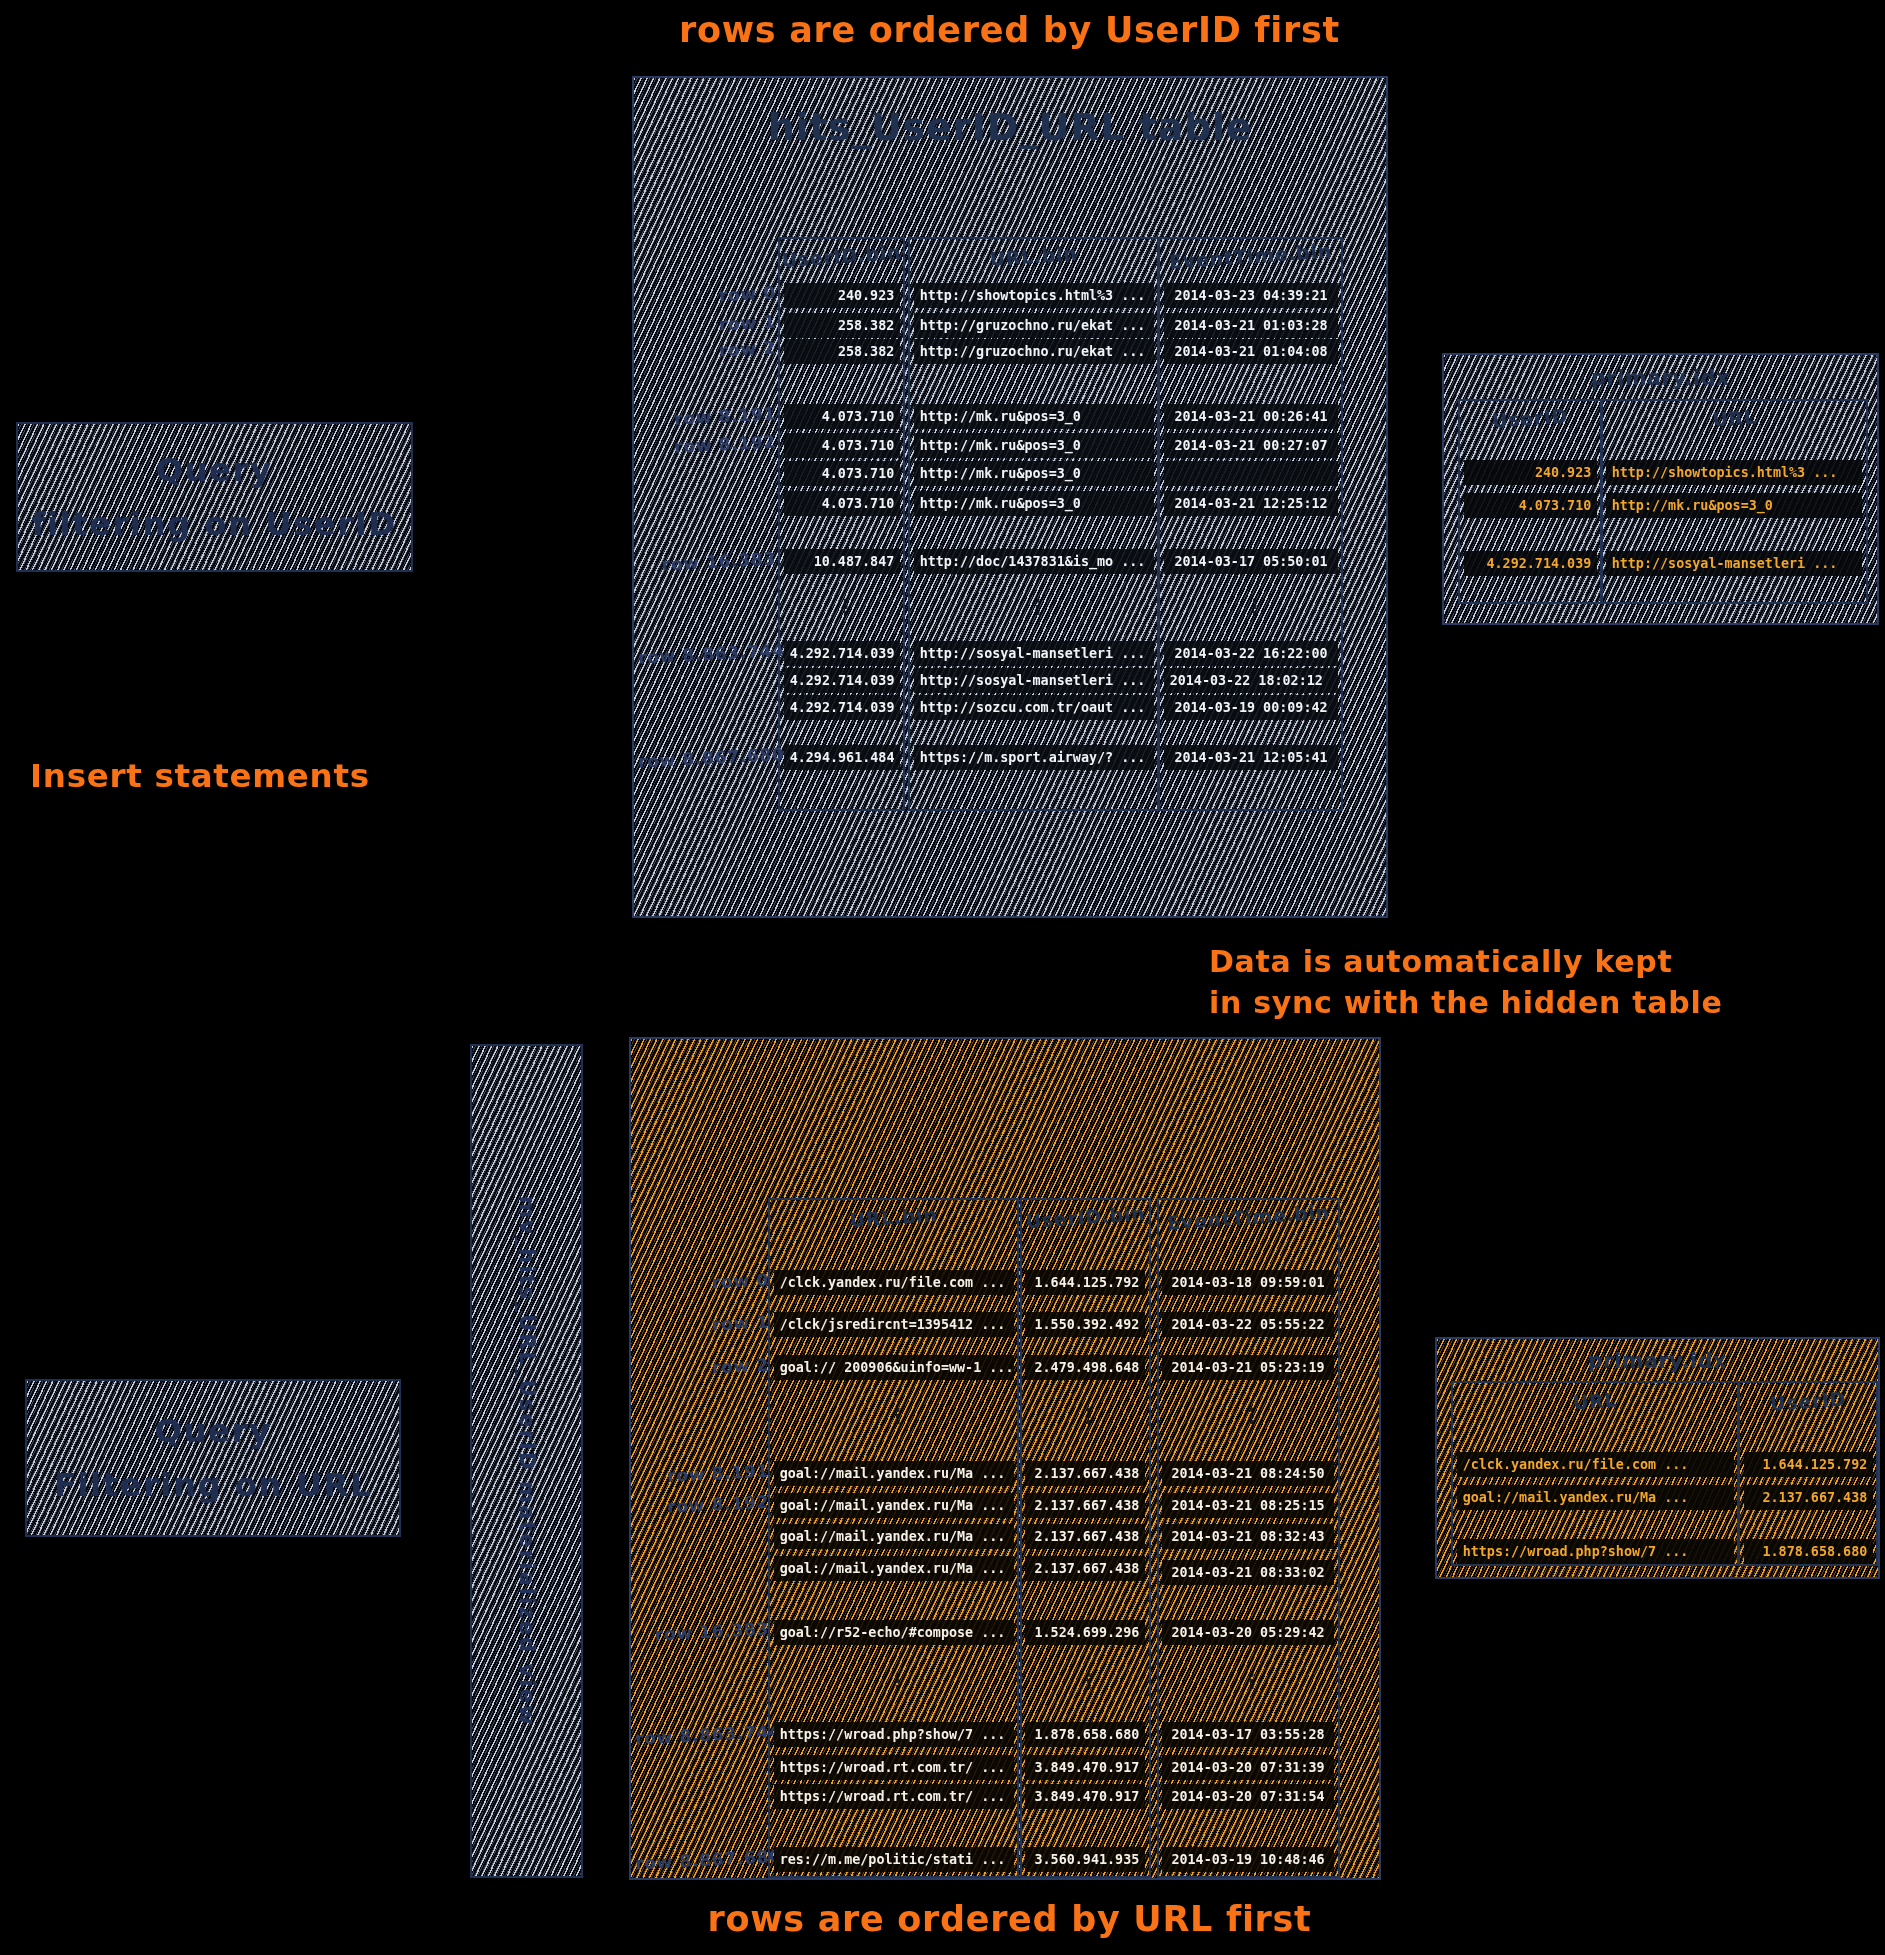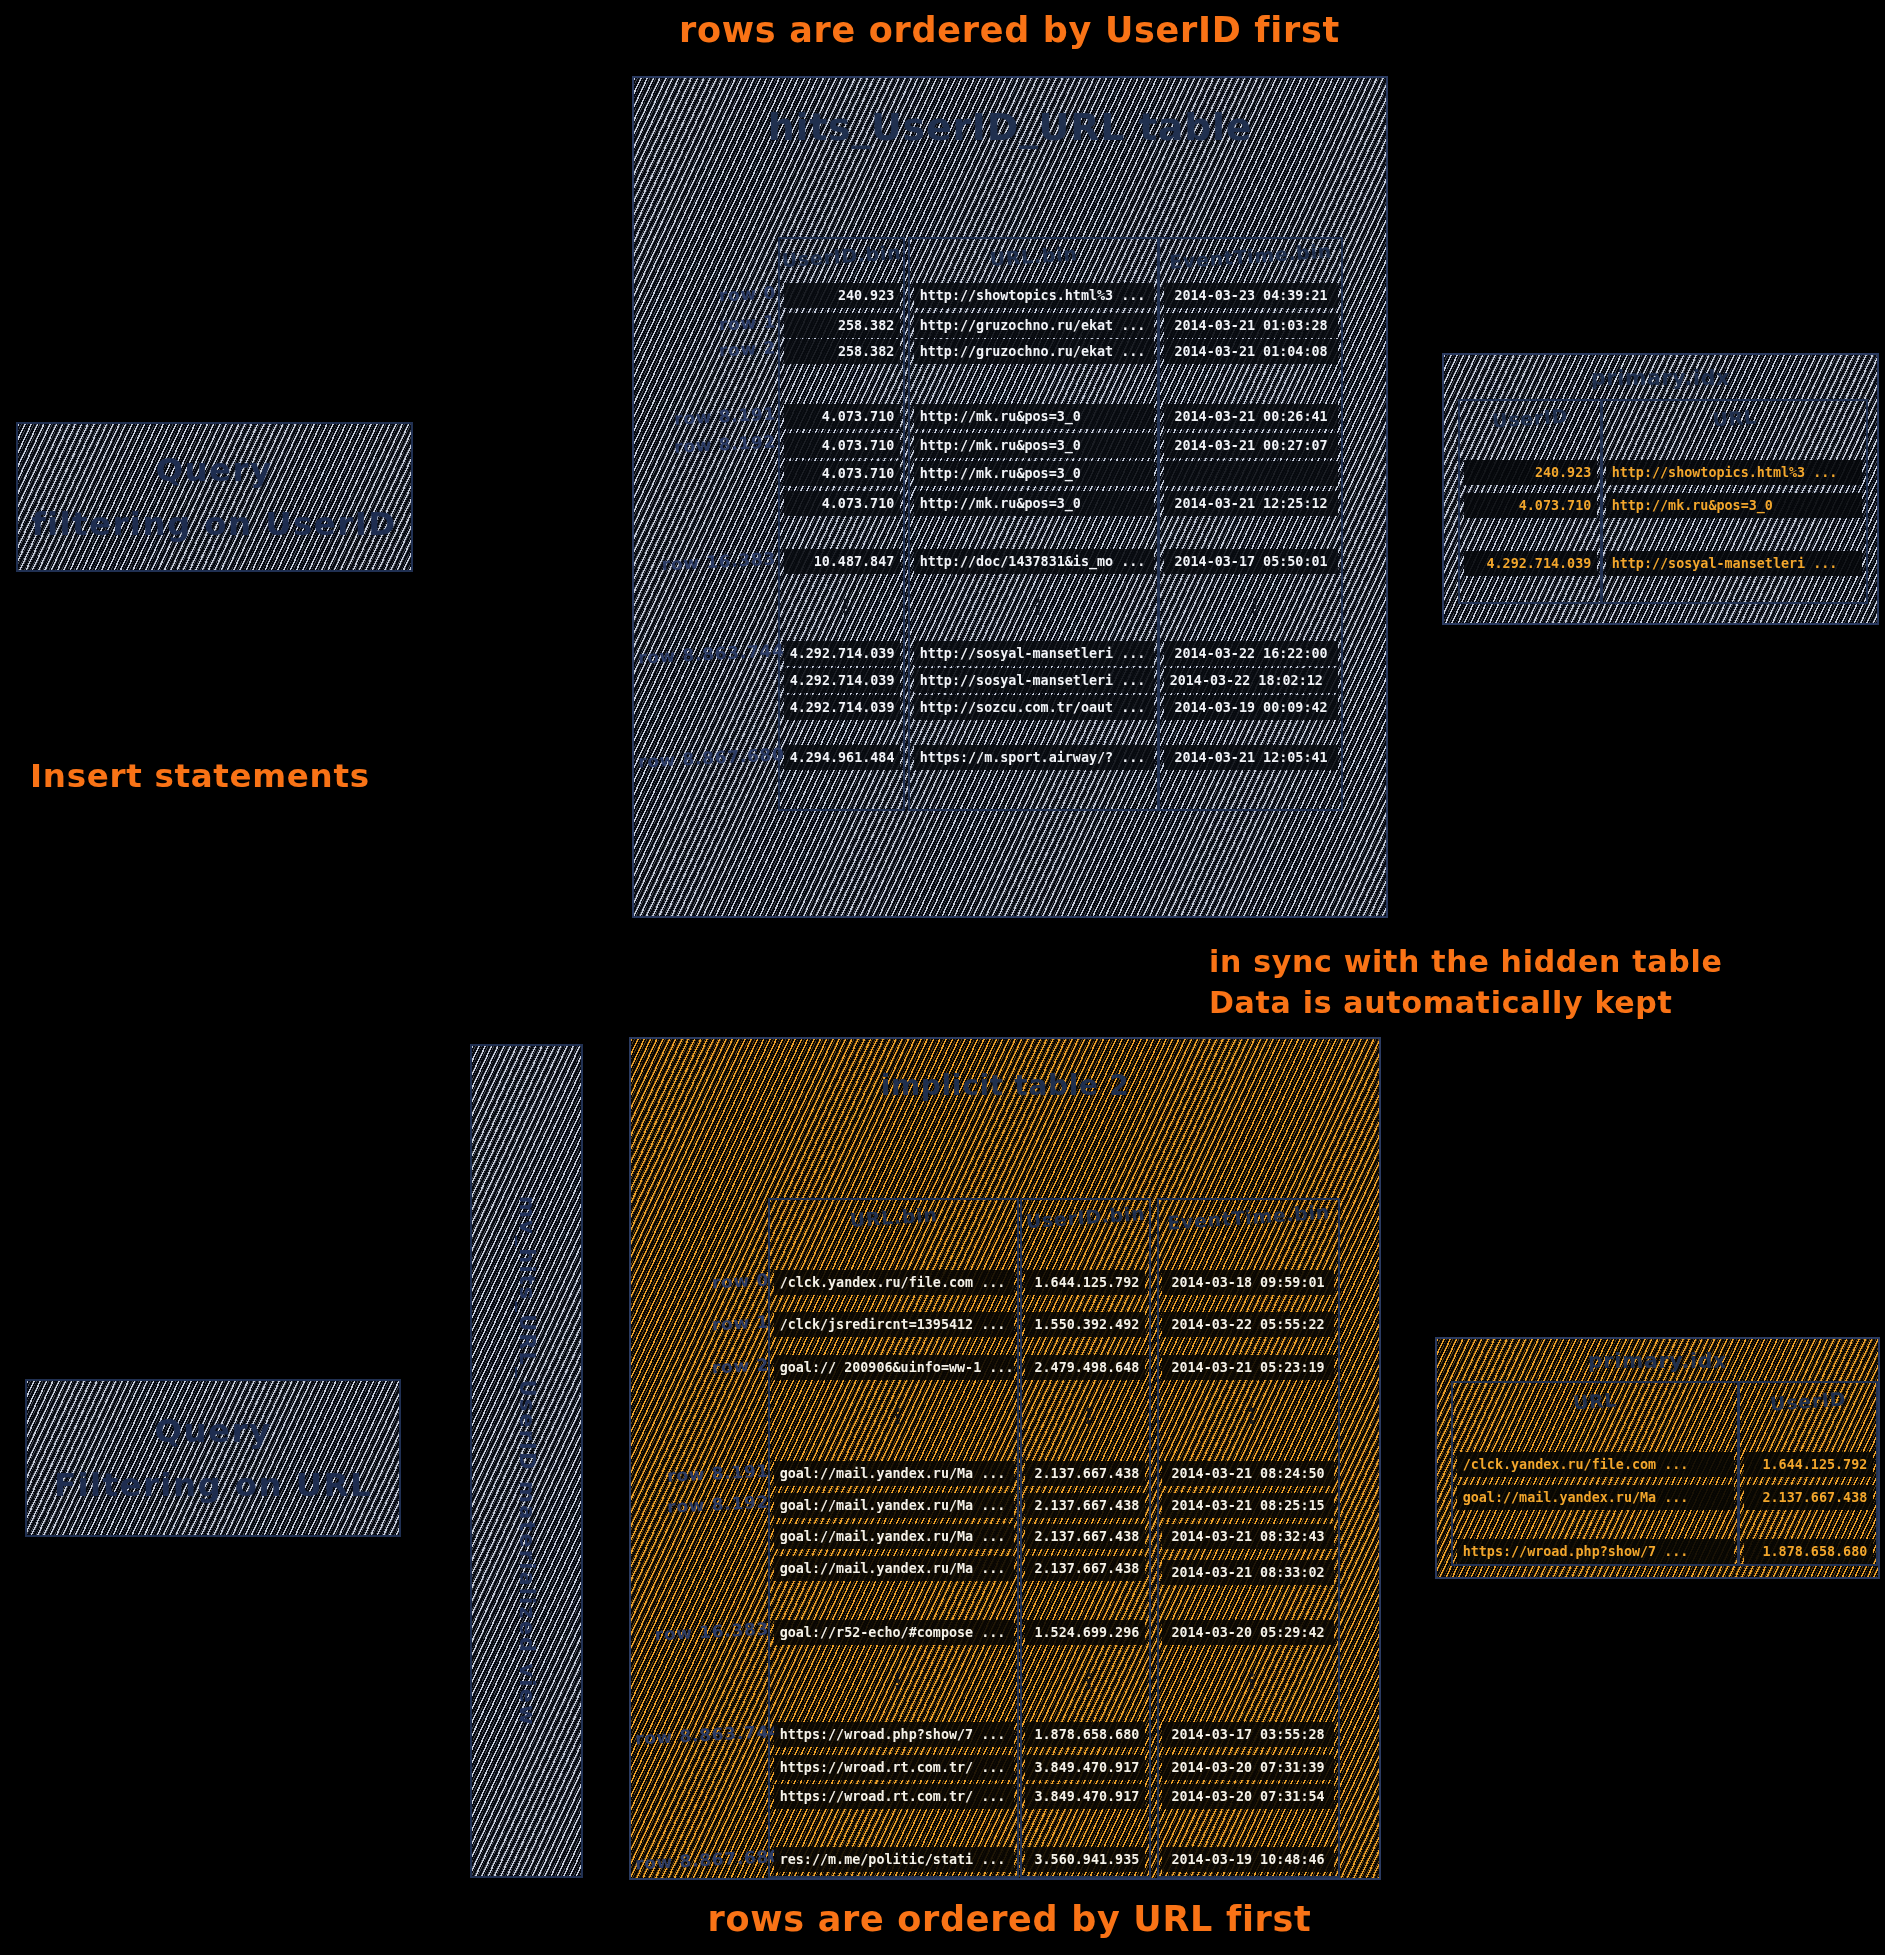--- a/index.html
+++ b/index.html
@@ -129,35 +129,34 @@
         <div class="cell" style="left: 20px; top: 105px; width: 133px; text-align: right;">240.923</div>
         <div class="cell" style="left: 162px; top: 105px; width: 256px; text-align: left;">http://showtopics.html%3 ...</div>
         <div class="cell" style="left: 20px; top: 138px; width: 133px; text-align: right;">4.073.710</div>
         <div class="cell" style="left: 162px; top: 138px; width: 256px; text-align: left;">http://mk.ru&amp;pos=3_0</div>
         <div class="cell" style="left: 20px; top: 196px; width: 133px; text-align: right;">4.292.714.039</div>
         <div class="cell" style="left: 162px; top: 196px; width: 256px; text-align: left;">http://sosyal-mansetleri ...</div>
       </div>
   </div>
 
   <div class="hand note" style="left:1209px;top:941px;">
+    <div>Data is automatically kept</div>
     <div>in sync with the hidden table</div>
-    <div>Data is automatically kept</div>
   </div>
 
   <div class="mv-box hatch-gray" style="left:470px;top:1044px;width:113px;height:834px;">
     <div class="mv-label">mv_hits_URL_UserID materialized view</div>
   </div>
 
   <div class="query-box hatch-gray" style="left:25px;top:1379px;width:376px;height:158px;">
     <div class="q-line">Query</div>
     <div class="q-line">Filtering on URL</div>
   </div>
 
   <div class="table hatch-orange tbl-orange" style="left:629px;top:1037px;width:752px;height:843px;">
-    <div class="hand table-title" style="top:30px;font-size:28px;">implicit table 2</div>
     <div class="t-body" id="impl-body">
         <div class="col-box" style="left: 137px; top: 159px; width: 251px; height: 680px;"></div>
         <div class="hand col-head" style="left: 137px; top: 167px; width: 251px;">URL.bin</div>
         <div class="col-box" style="left: 389px; top: 159px; width: 131px; height: 680px;"></div>
         <div class="hand col-head" style="left: 389px; top: 167px; width: 131px;">UserID.bin</div>
         <div class="col-box" style="left: 526px; top: 159px; width: 183px; height: 680px;"></div>
         <div class="hand col-head" style="left: 526px; top: 167px; width: 183px;">EventTime.bin</div>
         <div class="hand row-label" style="left: 4.2px; top: 234px; width: 134px;">row 0</div>
         <div class="cell" style="left: 143px; top: 231px; width: 240px; text-align: left;">/clck.yandex.ru/file.com ...</div>
         <div class="cell" style="left: 394px; top: 231px; width: 120px; text-align: right;">1.644.125.792</div>

